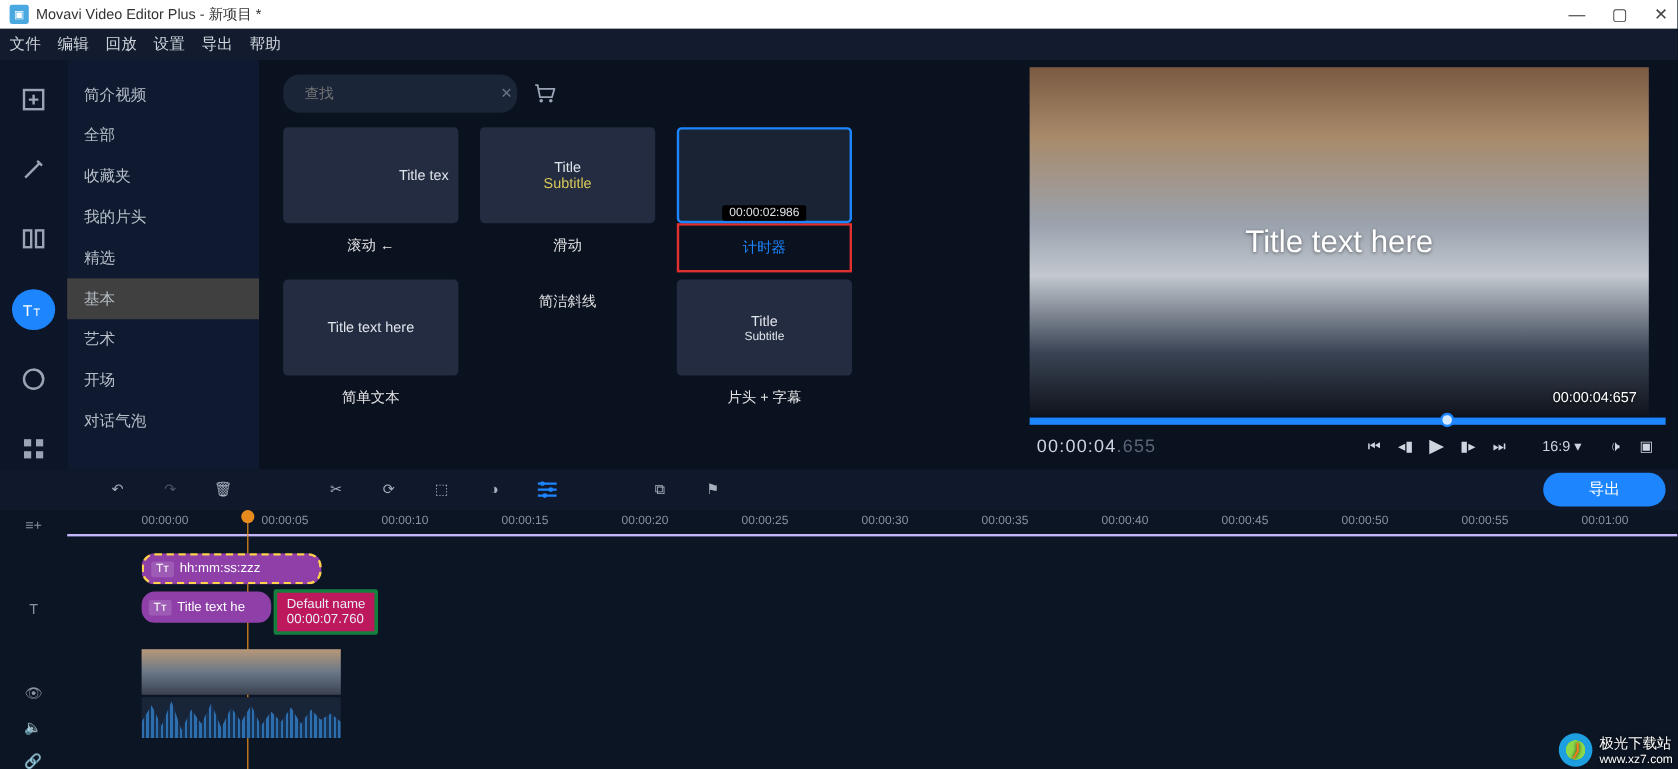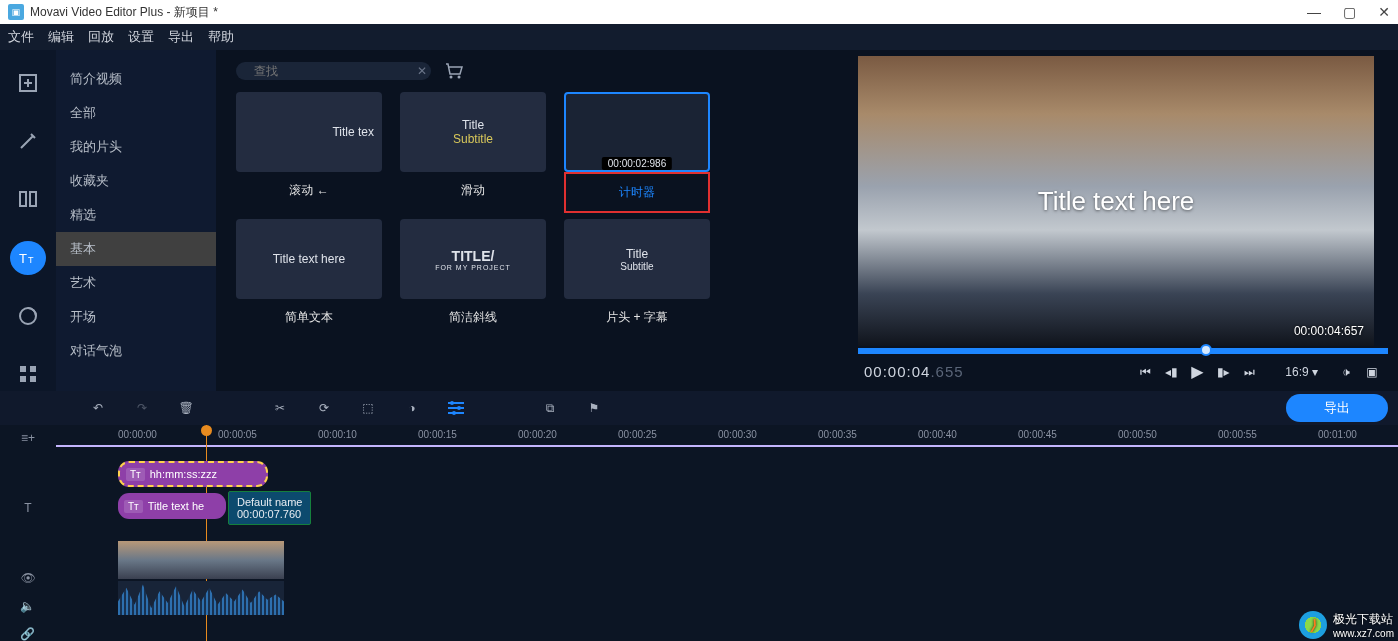--- a/index.html
+++ b/index.html
@@ -18,21 +18,21 @@
 .side-icons .ic { width: 36px; height: 36px; display: flex; align-items: center; justify-content: center; border-radius: 50%; color: #9aa4b4; }
 .side-icons .ic.active { background: #1d86ff; color: #fff; }
 
 .categories { width: 160px; background: #0f1a30; padding-top: 12px; }
 .categories .cat { padding: 8px 14px; font-size: 13px; color: #b8bfc9; cursor: pointer; }
 .categories .cat.active { background: #404040; }
 
 .browser { flex: 1; background: #0a1220; padding: 12px 20px; position: relative; }
 .browser-head { display: flex; align-items: center; margin-bottom: 12px; }
 .browser-head h3 { font-size: 17px; font-weight: normal; color: #dfe3ea; flex:1; }
-.search-box { width: 195px; height: 18px; background: #1a2538; border-radius: 14px; display: flex; align-items: center; padding: 0 10px; gap: 8px; color: #6a7488; }
+.search-box { width: 195px; height: 32px; background: #1a2538; border-radius: 14px; display: flex; align-items: center; padding: 0 10px; gap: 8px; color: #6a7488; }
 .search-box input { background: transparent; border: none; outline: none; color: #ccc; flex:1; font-size: 12px; }
 .cart-ic { margin-left: 14px; color: #9aa4b4; }
 
 .thumbs { display: flex; gap: 18px; margin-bottom: 6px; flex-wrap: wrap; }
 .thumb { width: 146px; }
 .thumb .box { width: 146px; height: 80px; background: #232c40; border-radius: 4px; display:flex; flex-direction:column; align-items:center; justify-content:center; font-size:12px; color:#dfe3ea; position: relative; }
 .thumb .box.selected { border: 2px solid #1d86ff; background: #1a2334; }
 .thumb .box .ts-badge { position:absolute; bottom:0; left:50%; transform:translateX(-50%); background:#000; padding:1px 6px; font-size:10px; border-radius:2px; }
 .thumb .cap { text-align: center; margin-top: 6px; font-size: 12px; color: #e5e5e5; padding: 4px 0; }
 .thumb .cap.highlighted { color: #1d86ff; border: 2px solid #e03030; margin-top:0; padding: 10px 0; }
@@ -62,21 +62,21 @@
 .ruler { height:22px; position:relative; border-bottom:2px solid #c4b5fd; }
 .ruler .tick { position:absolute; top:4px; font-size:10px; color:#8a92a2; }
 .playhead { position:absolute; top:0; bottom:0; width:1px; background:#e88b1f; left:150px; }
 .playhead::before { content:""; position:absolute; top:0; left:-5px; width:11px; height:11px; background:#e88b1f; border-radius:50%; }
 
 .tracks { position:absolute; top:22px; left:0; right:0; }
 .clip { position:absolute; height:26px; border-radius:11px; display:flex; align-items:center; padding:0 6px; font-size:11px; color:#fff; overflow:hidden; }
 .clip.title1 { top:14px; left:62px; width:150px; background:#8e3fa8; border:2px dashed #ffd24d; }
 .clip.title2 { top:46px; left:62px; width:108px; background:#8e3fa8; }
 .clip .ticon { background:rgba(255,255,255,.15); padding:1px 4px; border-radius:2px; margin-right:5px; font-size:10px; }
-.tooltip { position:absolute; top:44px; left:172px; background:#0c4a6e; border:1px solid #15803d; padding:4px 8px; font-size:11px; color:#e8ecf2; border-radius:2px; z-index:5; }
+.tooltip { position:absolute; top:44px; left:172px; background:#be185d; border:3px solid #15803d; padding:4px 8px; font-size:11px; color:#e8ecf2; border-radius:2px; z-index:5; }
 .vtrack { position:absolute; top:94px; left:62px; width:166px; height:38px; background:linear-gradient(180deg,#b89878,#6a7888,#3a4050); }
 .atrack { position:absolute; top:134px; left:62px; width:166px; height:34px; background:#182438; overflow:hidden; }
 .atrack .wave { width:100%; height:100%; background: repeating-linear-gradient(90deg,#2d6fae 0 2px,#183150 2px 4px); clip-path: polygon(0 60%,5% 20%,10% 70%,15% 10%,20% 80%,25% 30%,30% 65%,35% 15%,40% 75%,45% 25%,50% 60%,55% 20%,60% 70%,65% 35%,70% 60%,75% 25%,80% 65%,85% 30%,90% 55%,95% 40%,100% 60%,100% 100%,0 100%);}
 .watermark { position:absolute; right:4px; bottom:2px; color:#fff; font-size:12px; display:flex; align-items:center; gap:6px; text-shadow:0 0 3px #000; }
 .watermark .logo { width:28px; height:28px; border-radius:50%; background:radial-gradient(circle,#8bd94a 40%,#1d9fe0 42%); display:flex; align-items:center; justify-content:center; font-size:14px; font-style:italic; font-weight:bold; color:#ff7b1f; }
 svg { display:block; }
 </style>
 </head>
 <body>
 
@@ -139,22 +139,22 @@
           <rect x="11" y="1" width="6" height="6" fill="currentColor"></rect>
           <rect x="1" y="11" width="6" height="6" fill="currentColor"></rect>
           <rect x="11" y="11" width="6" height="6" fill="currentColor"></rect>
         </svg>
       </div>
   </div>
 
   <div class="categories">
     <div class="cat">简介视频</div>
     <div class="cat">全部</div>
+    <div class="cat">收藏夹</div>
     <div class="cat">我的片头</div>
-    <div class="cat">收藏夹</div>
     <div class="cat">精选</div>
     <div class="cat active">基本</div>
     <div class="cat">艺术</div>
     <div class="cat">开场</div>
     <div class="cat">对话气泡</div>
   </div>
 
   <div class="browser">
     <div class="browser-head">
       <div class="search-box">
@@ -197,24 +197,20 @@
     </div>
 
     <div class="thumbs">
       <div class="thumb">
         <div class="box">
             <span>Title text here</span>
           </div>
         <div class="cap">简单文本</div>
       </div>
       <div class="thumb">
-        <div class="box">
-            <span style="font-weight:bold; font-size:14px"><span>TITLE/</span></span>
-            <span style="font-size:7px; letter-spacing:1px">FOR MY PROJECT</span>
-          </div>
         <div class="cap">简洁斜线</div>
       </div>
       <div class="thumb">
         <div class="box">
             <span>Title</span>
             <span style="font-size:10px">Subtitle</span>
           </div>
         <div class="cap">片头 + 字幕</div>
       </div>
     </div>

